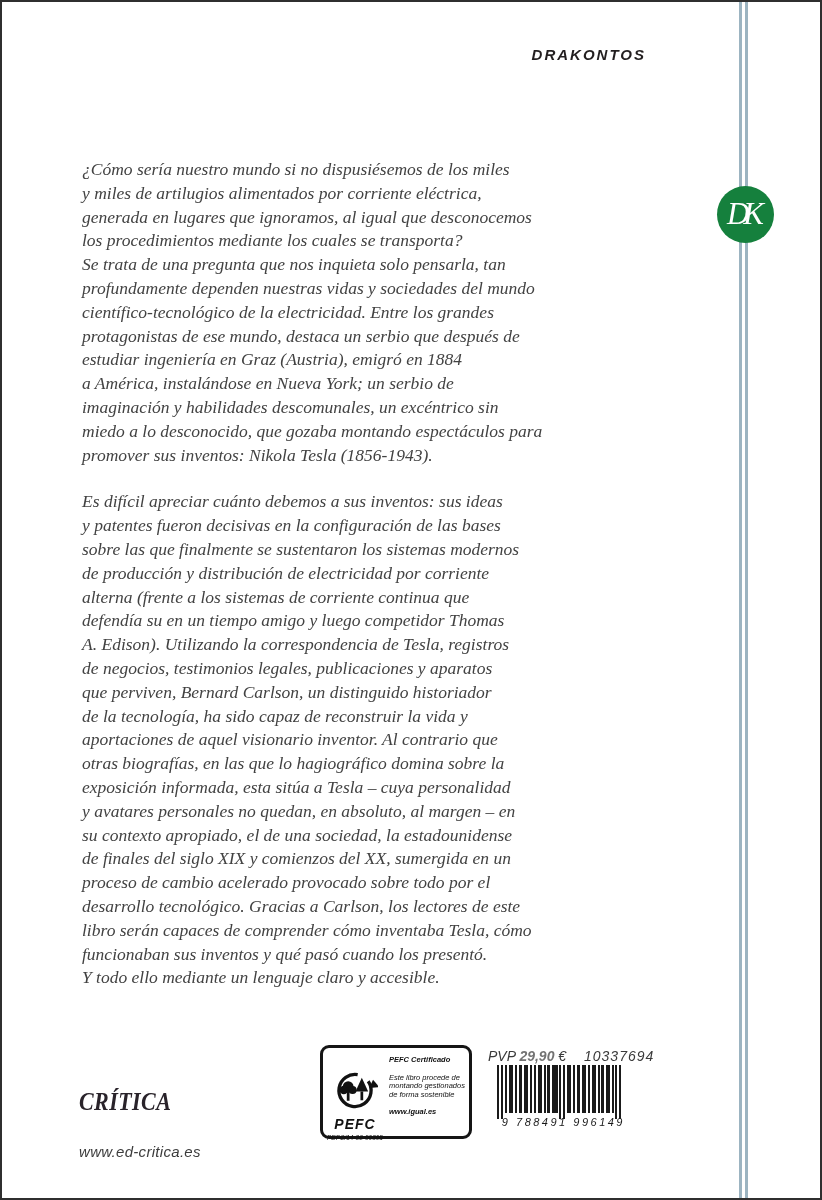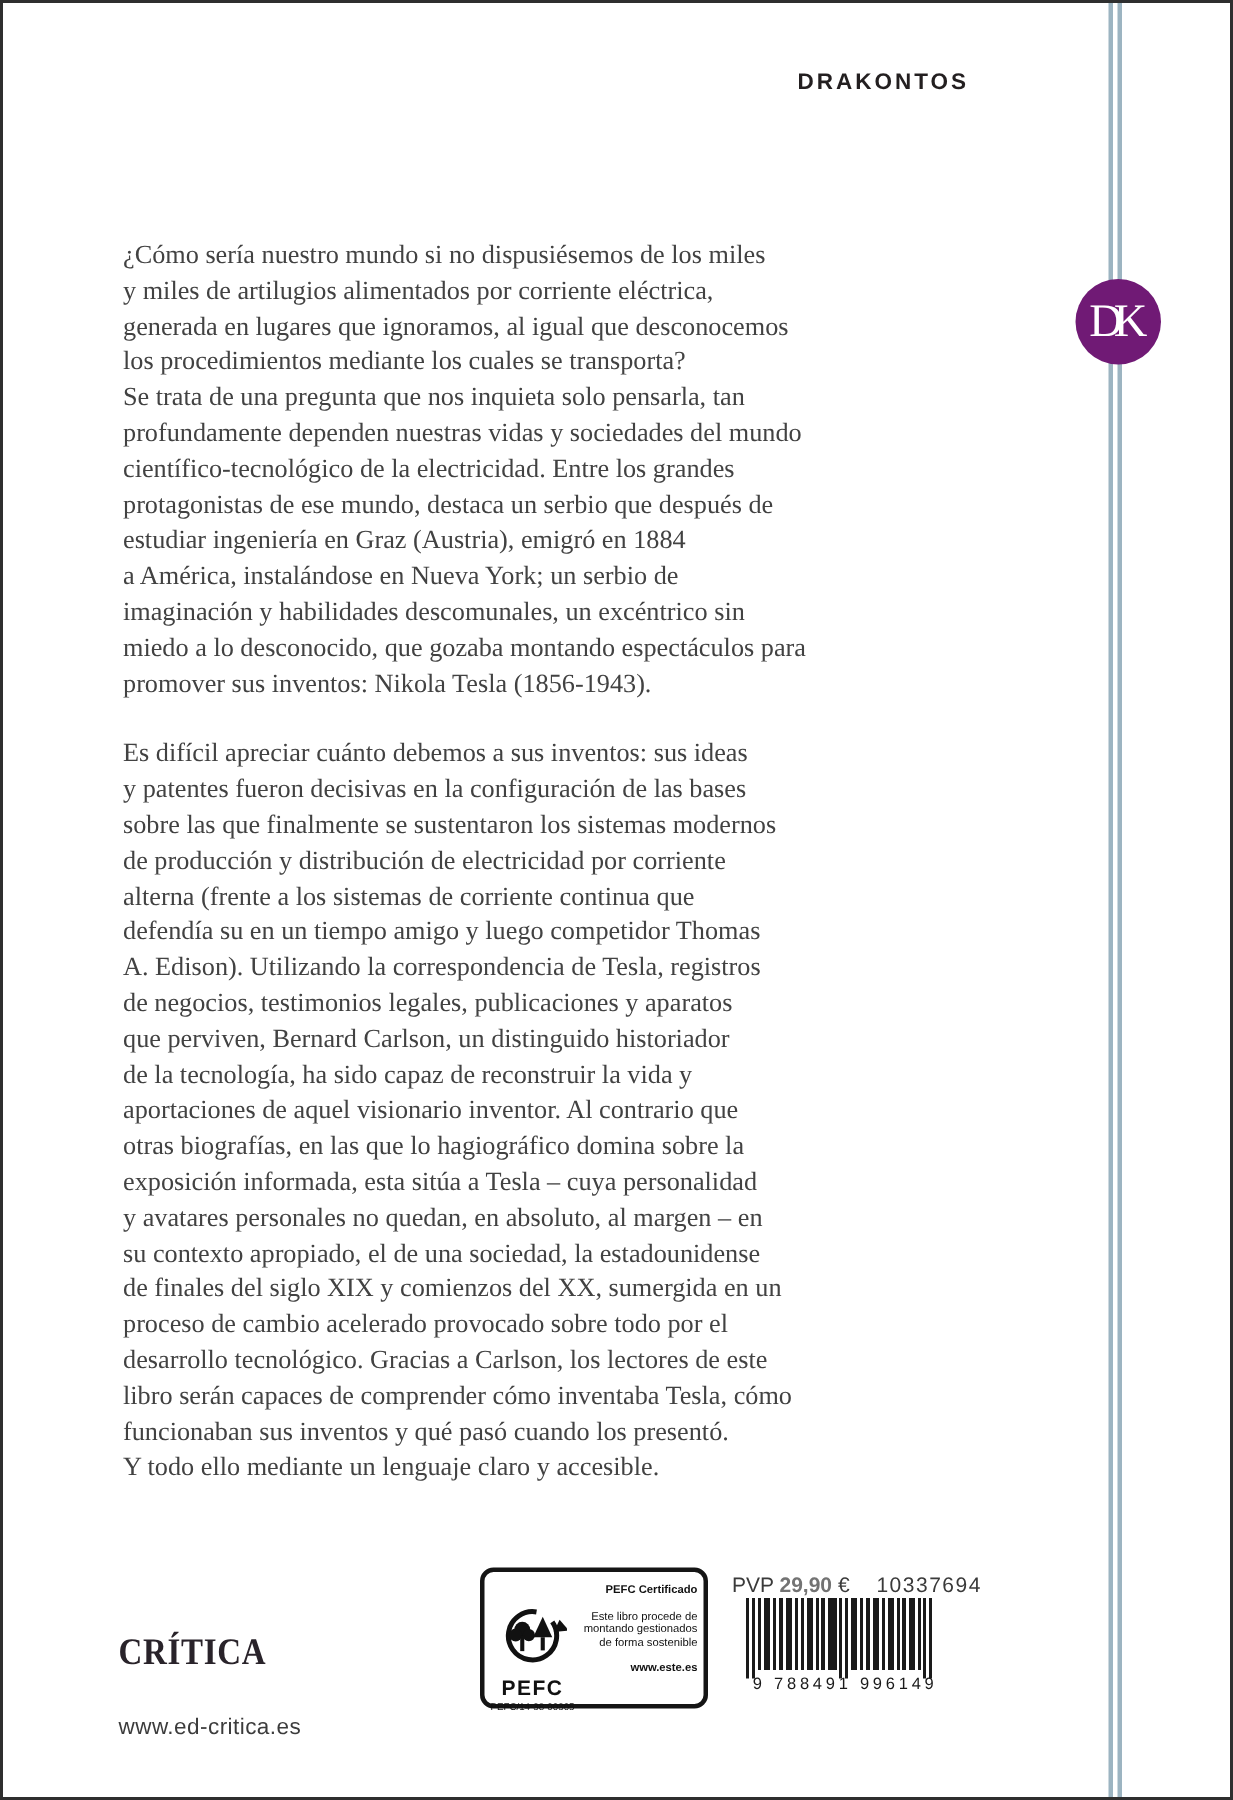--- a/index.html
+++ b/index.html
@@ -4,39 +4,40 @@
 <style>
   html,body{margin:0;padding:0;background:#e8e8e8;}
   .page{
     position:relative;
     width:822px;height:1200px;
     box-sizing:border-box;
     background:#ffffff;
     border:2px solid #2f2f2f;
     overflow:hidden;
     font-family:"Liberation Serif", serif;
+    font-style:italic;
   }
   
   .spine-lines{
     position:absolute;left:737px;top:0;bottom:0;width:9px;
     box-sizing:border-box;
     border-left:3px solid #9cb4c1;
     border-right:3px solid #9cb4c1;
   }
   
   .collection{
     position:absolute;top:44px;right:174px;
     font-family:"Liberation Sans", sans-serif;
     font-weight:bold;font-size:15px;letter-spacing:2px;
     color:#231f20;
   }
   
   .dk-badge{
     position:absolute;left:715px;top:184px;width:57px;height:57px;
-    border-radius:50%;background:#701a75;
+    border-radius:50%;background:#15803d;
     display:flex;align-items:center;justify-content:center;
   }
   .dk-badge span{
     color:#ffffff;font-family:"Liberation Serif", serif;
     font-size:31px;letter-spacing:-6px;
     padding-right:6px;padding-bottom:2px;
   }
   
   .synopsis{
     position:absolute;left:80px;top:156px;width:530px;
@@ -60,21 +61,21 @@
   
   .pefc-box{
     position:absolute;left:318px;top:1043px;width:152px;height:94px;
     box-sizing:border-box;border:3px solid #151515;border-radius:9px;
     background:#fff;display:flex;
     font-family:"Liberation Sans", sans-serif;color:#111;
   }
   .pefc-left{width:64px;display:flex;flex-direction:column;align-items:center;padding-top:23px;}
   .pefc-wordmark{font-weight:bold;font-size:14px;letter-spacing:1px;margin-top:1px;}
   .pefc-code{font-size:6.5px;margin-top:2px;white-space:nowrap;}
-  .pefc-right{flex:1;padding:8px 4px 0 2px;font-size:7.5px;line-height:8.5px;text-align:right;}
+  .pefc-right{flex:1;padding:8px 4px 0 2px;font-size:7.5px;line-height:8.5px;}
   .pefc-title{font-weight:bold;margin-bottom:9px;}
   .pefc-desc{white-space:pre-line;margin-bottom:9px;}
   .pefc-url{font-weight:bold;}
   
   .pvp-line{
     position:absolute;left:486px;top:1046px;width:150px;
     font-family:"Liberation Sans", sans-serif;font-size:14px;color:#3a3a3a;
     white-space:nowrap;
   }
   .pvp-line .price{font-weight:bold;color:#737373;}
@@ -159,21 +160,21 @@
         </svg>
       </span>
       <span class="pefc-wordmark">PEFC</span>
       <span class="pefc-code">PEFC/14-38-00305</span>
     </div>
     <div class="pefc-right">
       <div class="pefc-title">PEFC Certificado</div>
       <div class="pefc-desc">Este libro procede de
 montando gestionados
 de forma sostenible</div>
-      <div class="pefc-url">www.este.es</div>
+      <div class="pefc-url">www.igual.es</div>
     </div>
   </div>
 
   <div class="pvp-line">
     <span>PVP</span>
     <span class="price">29,90</span>
     <span>€</span>
     <span class="code">10337694</span>
   </div>
 

